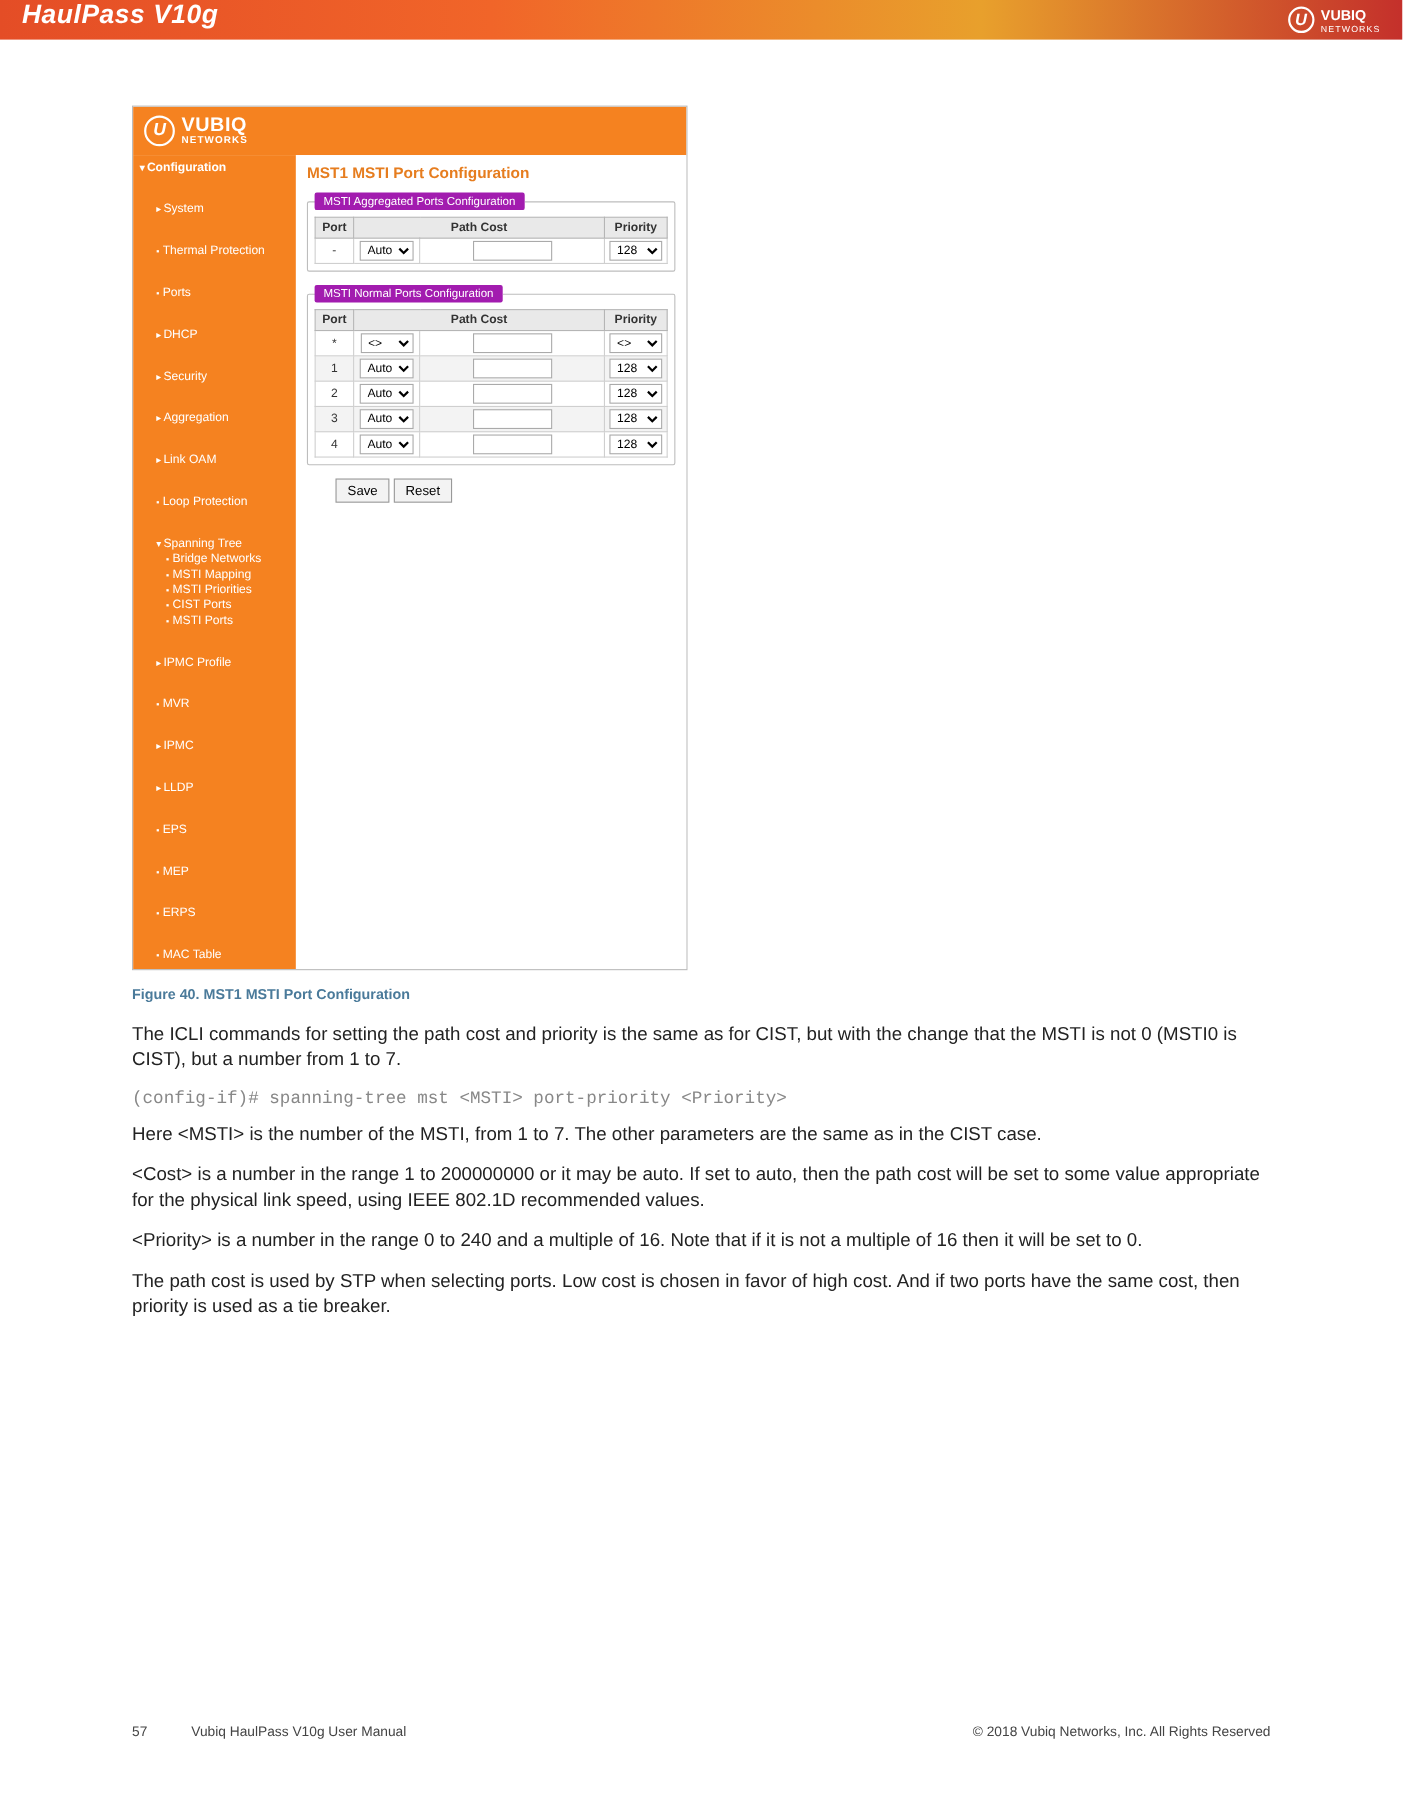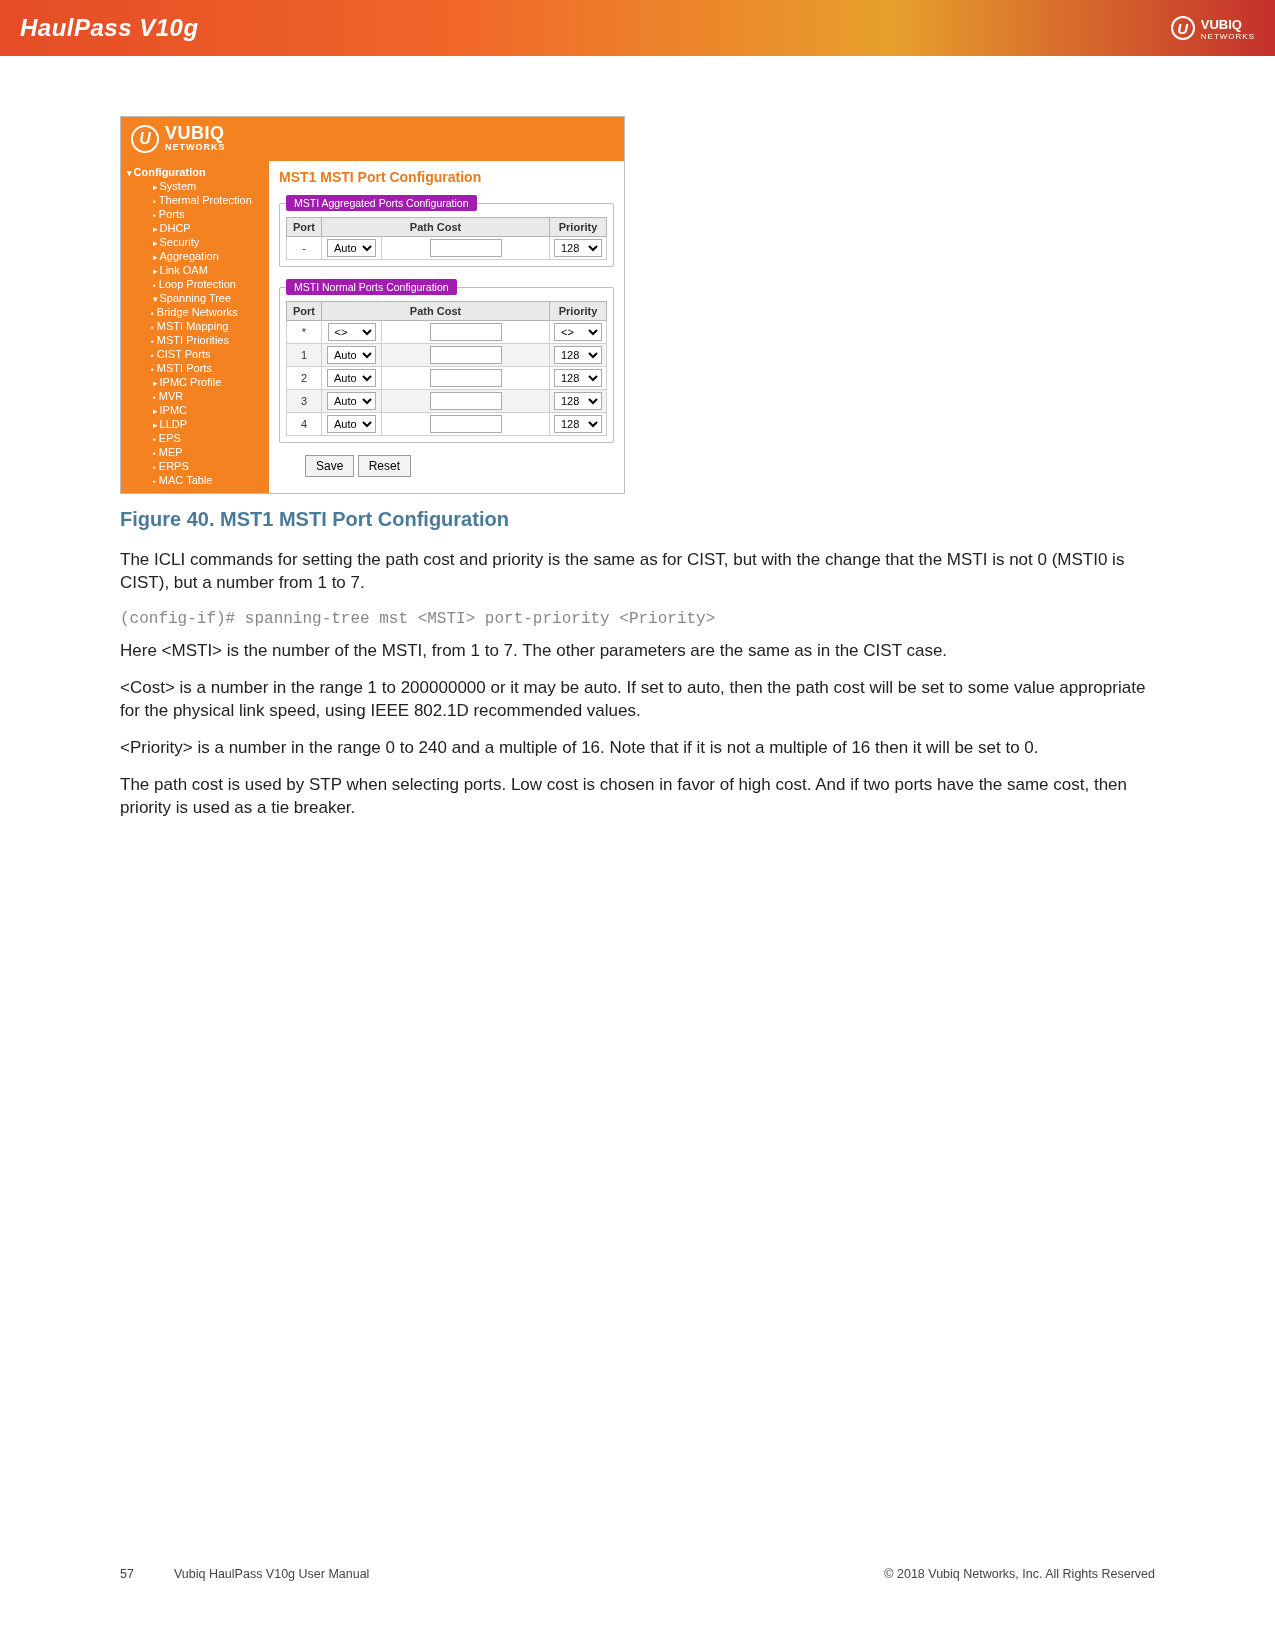--- a/index.html
+++ b/index.html
@@ -5,24 +5,23 @@
   * { box-sizing: border-box; margin: 0; padding: 0; }
   body {
     width: 1275px;
     height: 1651px;
     font-family: Arial, Helvetica, sans-serif;
     background: #fff;
     position: relative;
     color: #333;
   }
   .top-bar {
-    height: 56px;
+    height: 36px;
     background: linear-gradient(to right, #e44d26 0%, #f16529 35%, #e8a02c 70%, #c4302b 100%);
     display: flex;
-    align-items: center;
     justify-content: space-between;
     padding: 0 20px;
     color: #fff;
   }
   .top-title {
     font-size: 24px;
     font-style: italic;
     font-weight: bold;
     letter-spacing: 0.5px;
   }
@@ -81,21 +80,21 @@
   .shot-body { display: flex; }
   .sidebar {
     width: 148px;
     background: #f58220;
     color: #fff;
     font-size: 11px;
     padding: 4px 0 6px 0;
     min-height: 320px;
   }
   .sidebar .item { padding: 1px 4px 1px 6px; white-space: nowrap; }
-  .sidebar .sub1 { padding-left: 32px; }
+  .sidebar .sub1 { padding-left: 21px; margin-top: 24px; }
   .sidebar .sub2 { padding-left: 30px; }
   .sidebar .bold { font-weight: bold; }
   .sidebar .caret::before { content: "▸"; margin-right:2px; font-size:9px;}
   .sidebar .careto::before { content: "▾"; margin-right:2px; font-size:9px;}
   .sidebar .bullet::before { content: "▪"; margin-right:3px; font-size:8px;}
   .main-pane {
     flex: 1;
     padding: 8px 10px;
     background: #fff;
   }
@@ -156,21 +155,21 @@
     font-size: 12px;
     padding: 3px 10px;
     border: 1px solid #999;
     background: #f3f3f3;
     cursor: pointer;
   }
   
   .fig-cap {
     color: #4a7a9a;
     font-weight: bold;
-    font-size: 20px;
+    font-size: 13px;
     margin: 14px 0 18px 0;
   }
   .para {
     font-size: 17px;
     line-height: 1.35;
     margin-bottom: 14px;
     color: #222;
   }
   .code {
     font-family: "Courier New", monospace;

